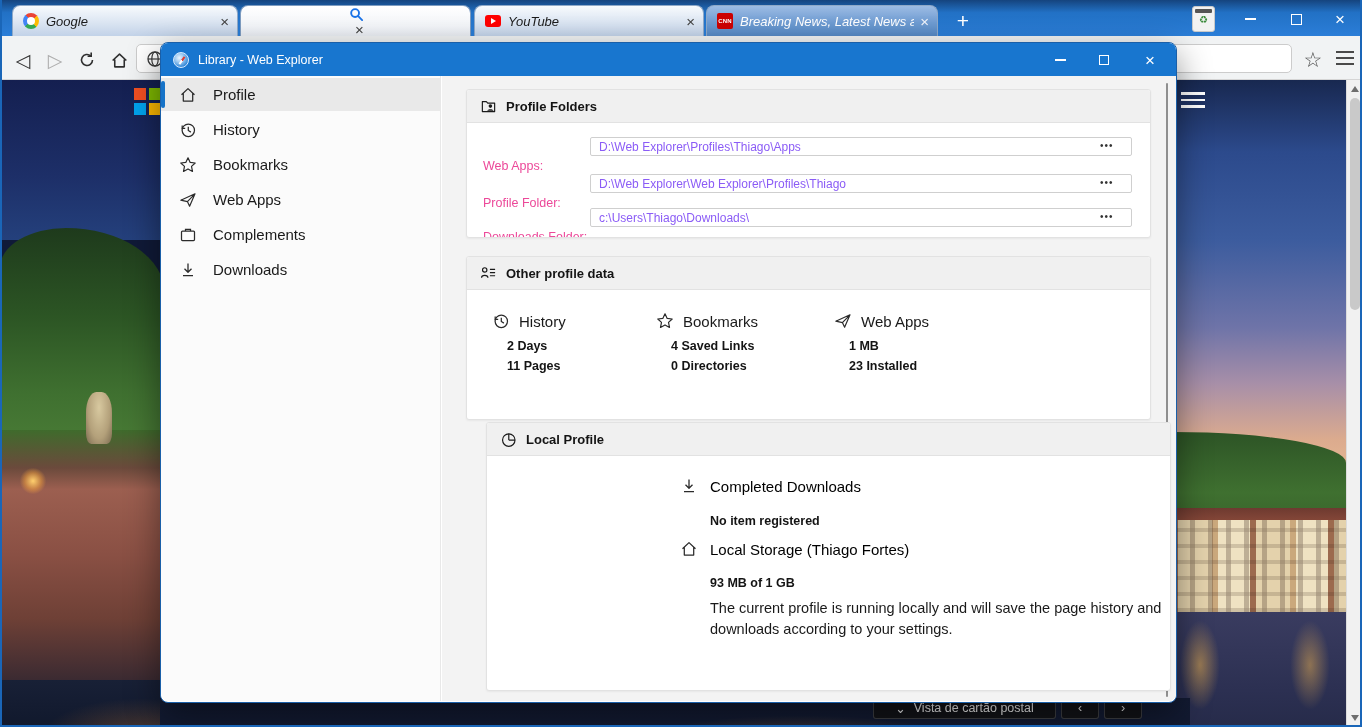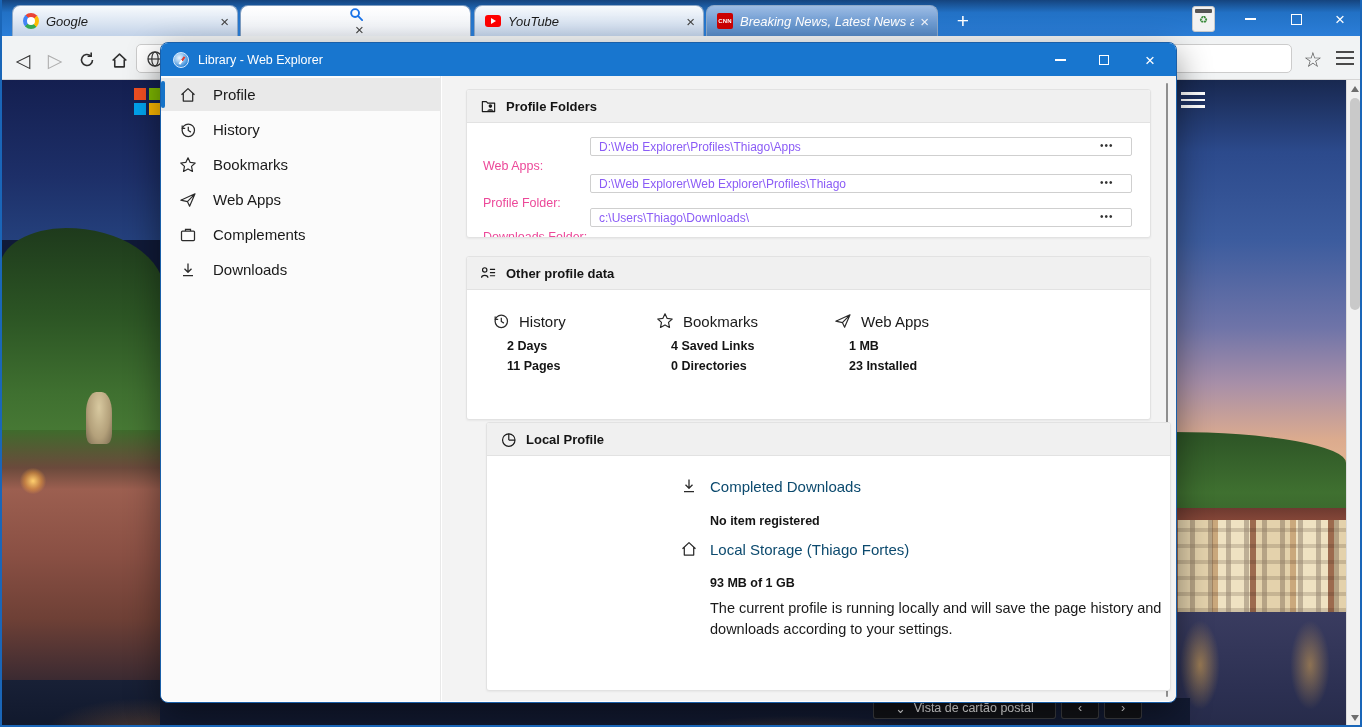--- a/index.html
+++ b/index.html
@@ -129,21 +129,21 @@
   .frow .dots { position:absolute; left:633px; top:3px; font-size:10px; letter-spacing:1px; color:#333; }
 
   .col { position:absolute; top:55px; }
   .col .head { display:flex; align-items:center; gap:9px; font-size:15px; color:#1a1a1a; }
   .col .v { font-size:12.5px; font-weight:bold; color:#141414; margin-top:9px; margin-left:15px; }
   .col .v2 { margin-top:6px; }
   #colHistory { left:25px; } #colBookmarks { left:189px; } #colWebapps { left:367px; }
 
   #donutWrap { position:absolute; left:15px; top:57px; width:150px; height:150px; }
   #donutText { position:absolute; inset:0; display:flex; flex-direction:column; align-items:center; justify-content:center; font-size:15px; color:#1f1f1f; line-height:1.35; }
-  .lpRow { position:absolute; left:193px; display:flex; align-items:center; gap:12px; font-size:15px; color:#0c4a6e; }
+  .lpRow { position:absolute; left:193px; display:flex; align-items:center; gap:12px; font-size:15px; color:#000000; }
   .lpBold { position:absolute; left:223px; font-size:12.5px; font-weight:bold; color:#141414; }
   #lpDesc { position:absolute; left:223px; top:175px; width:468px; font-size:14.5px; color:#1a1a1a; line-height:1.42; }
 </style>
 </head>
 <body>
 
 <div id="page">
   <div class="midSky"></div>
   <div class="skyL"></div>
   <div class="hillL"></div>

